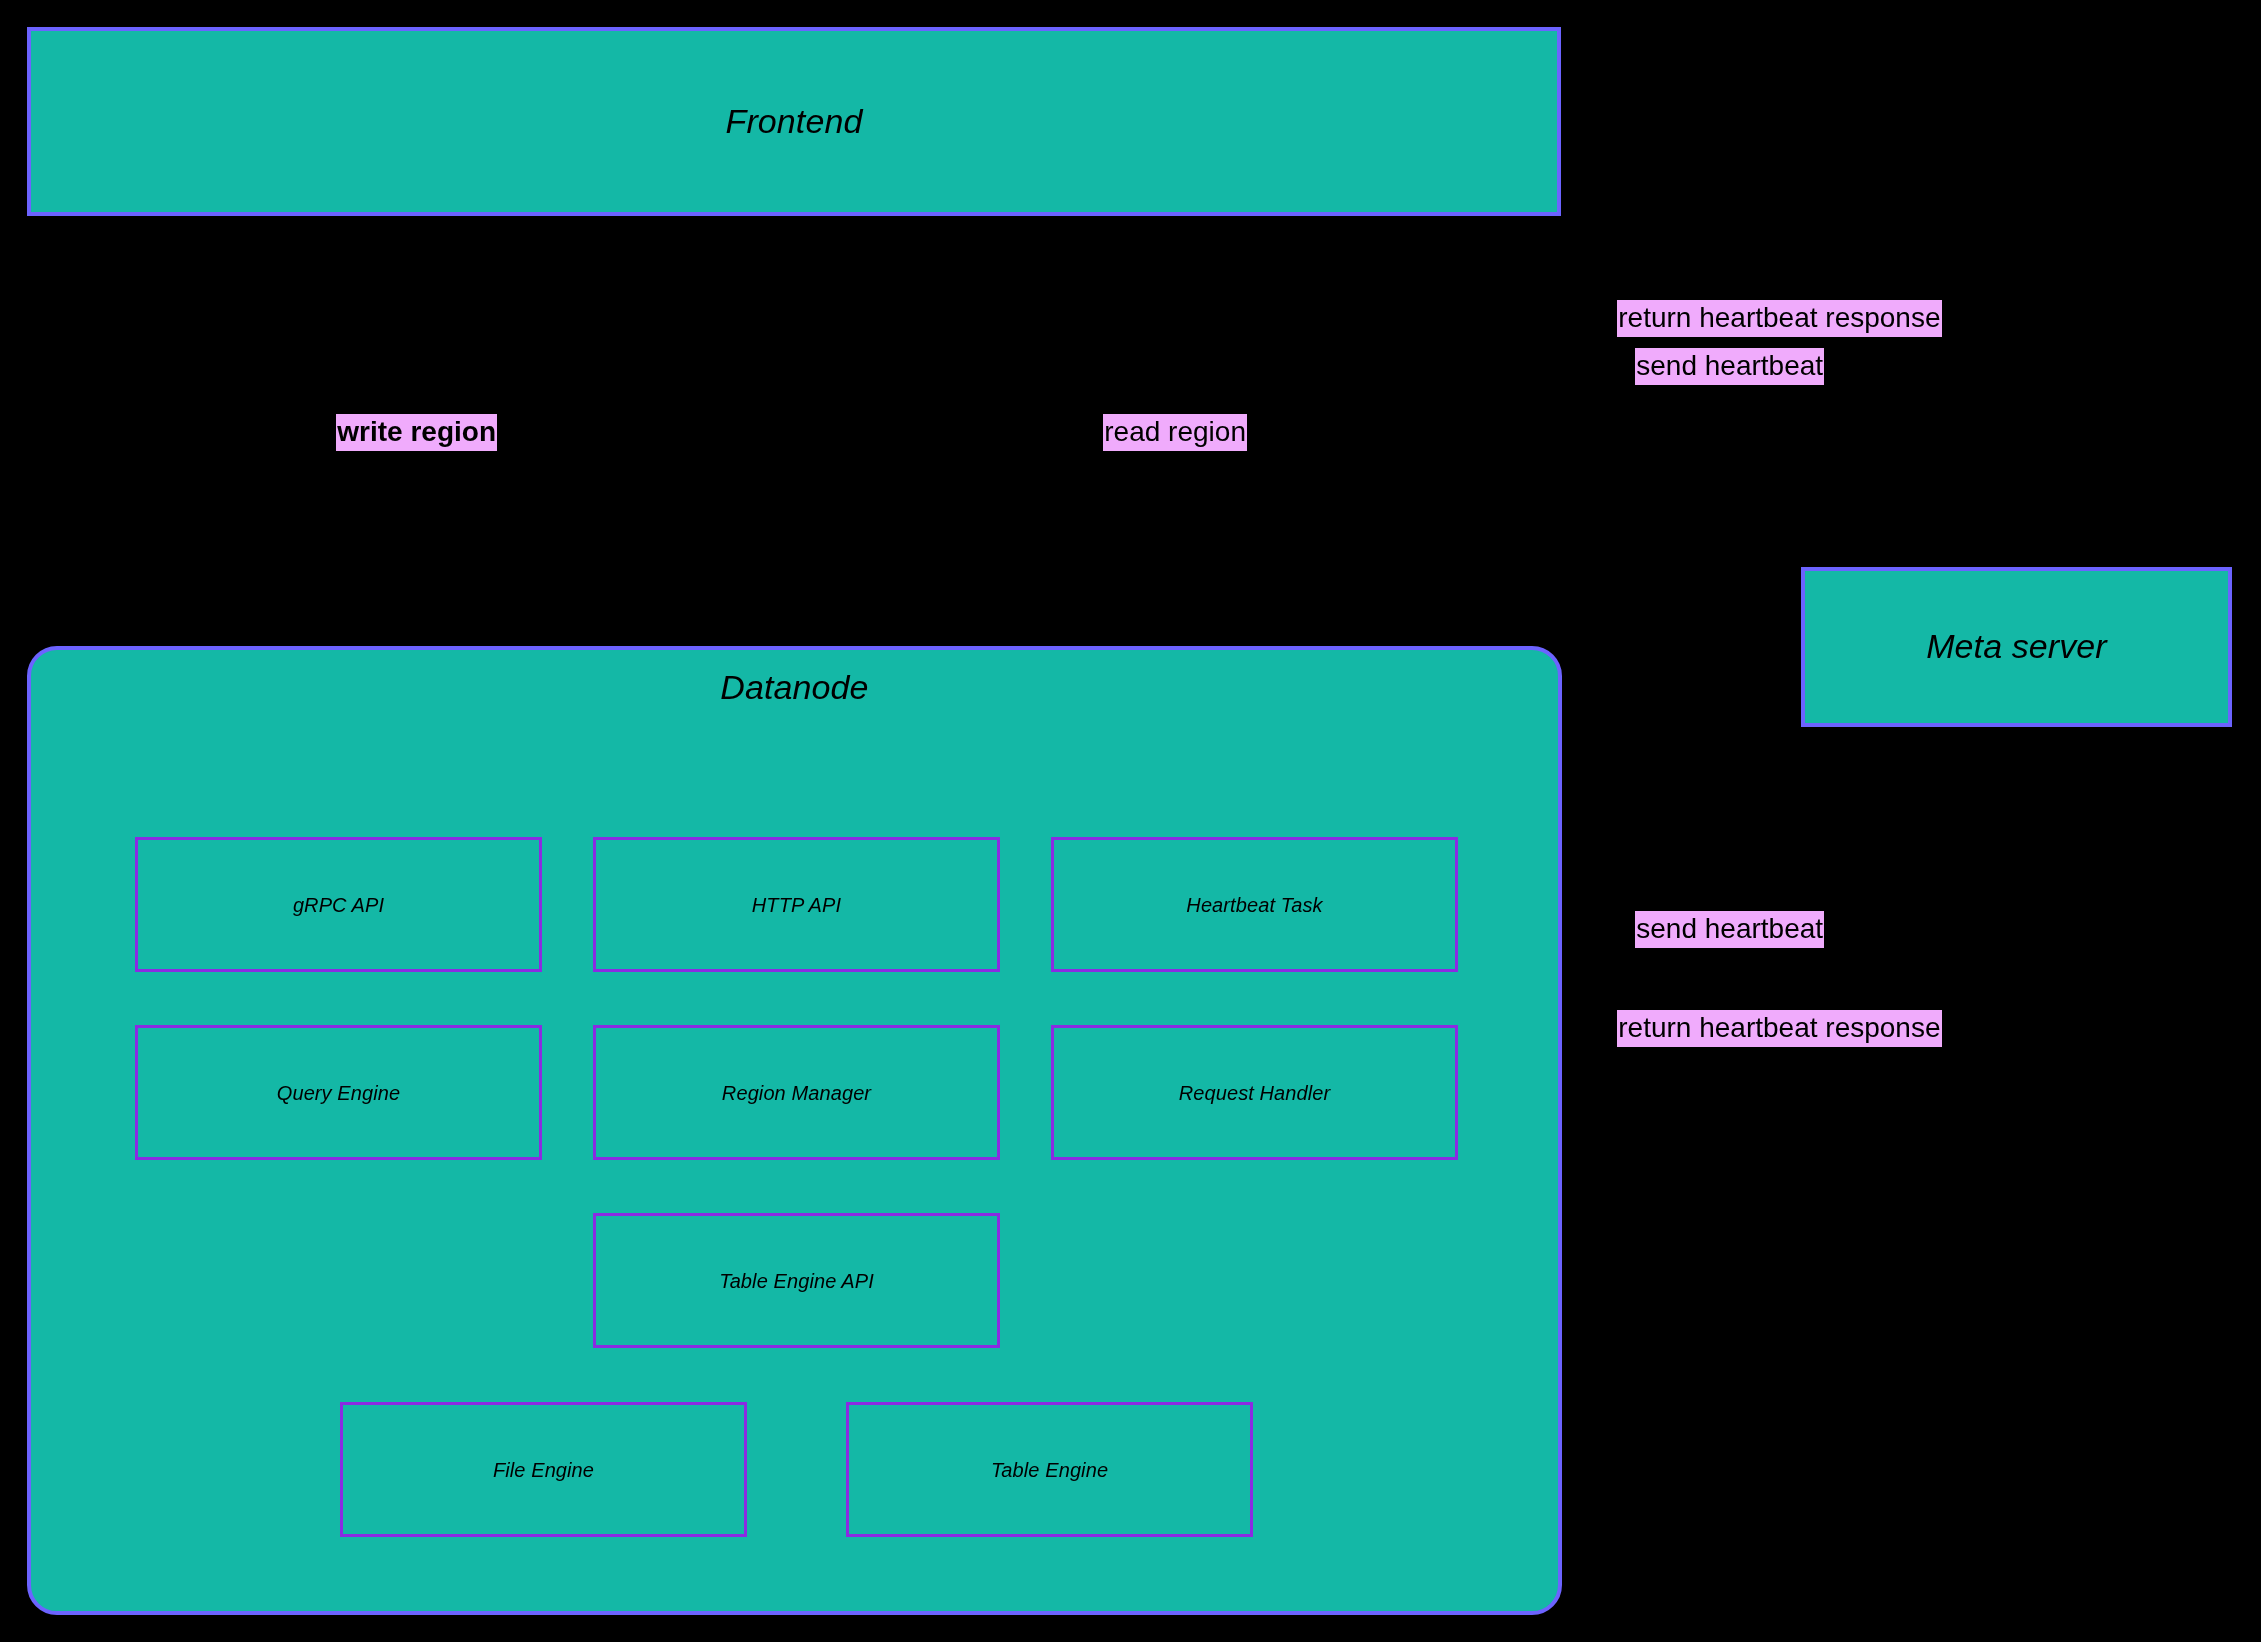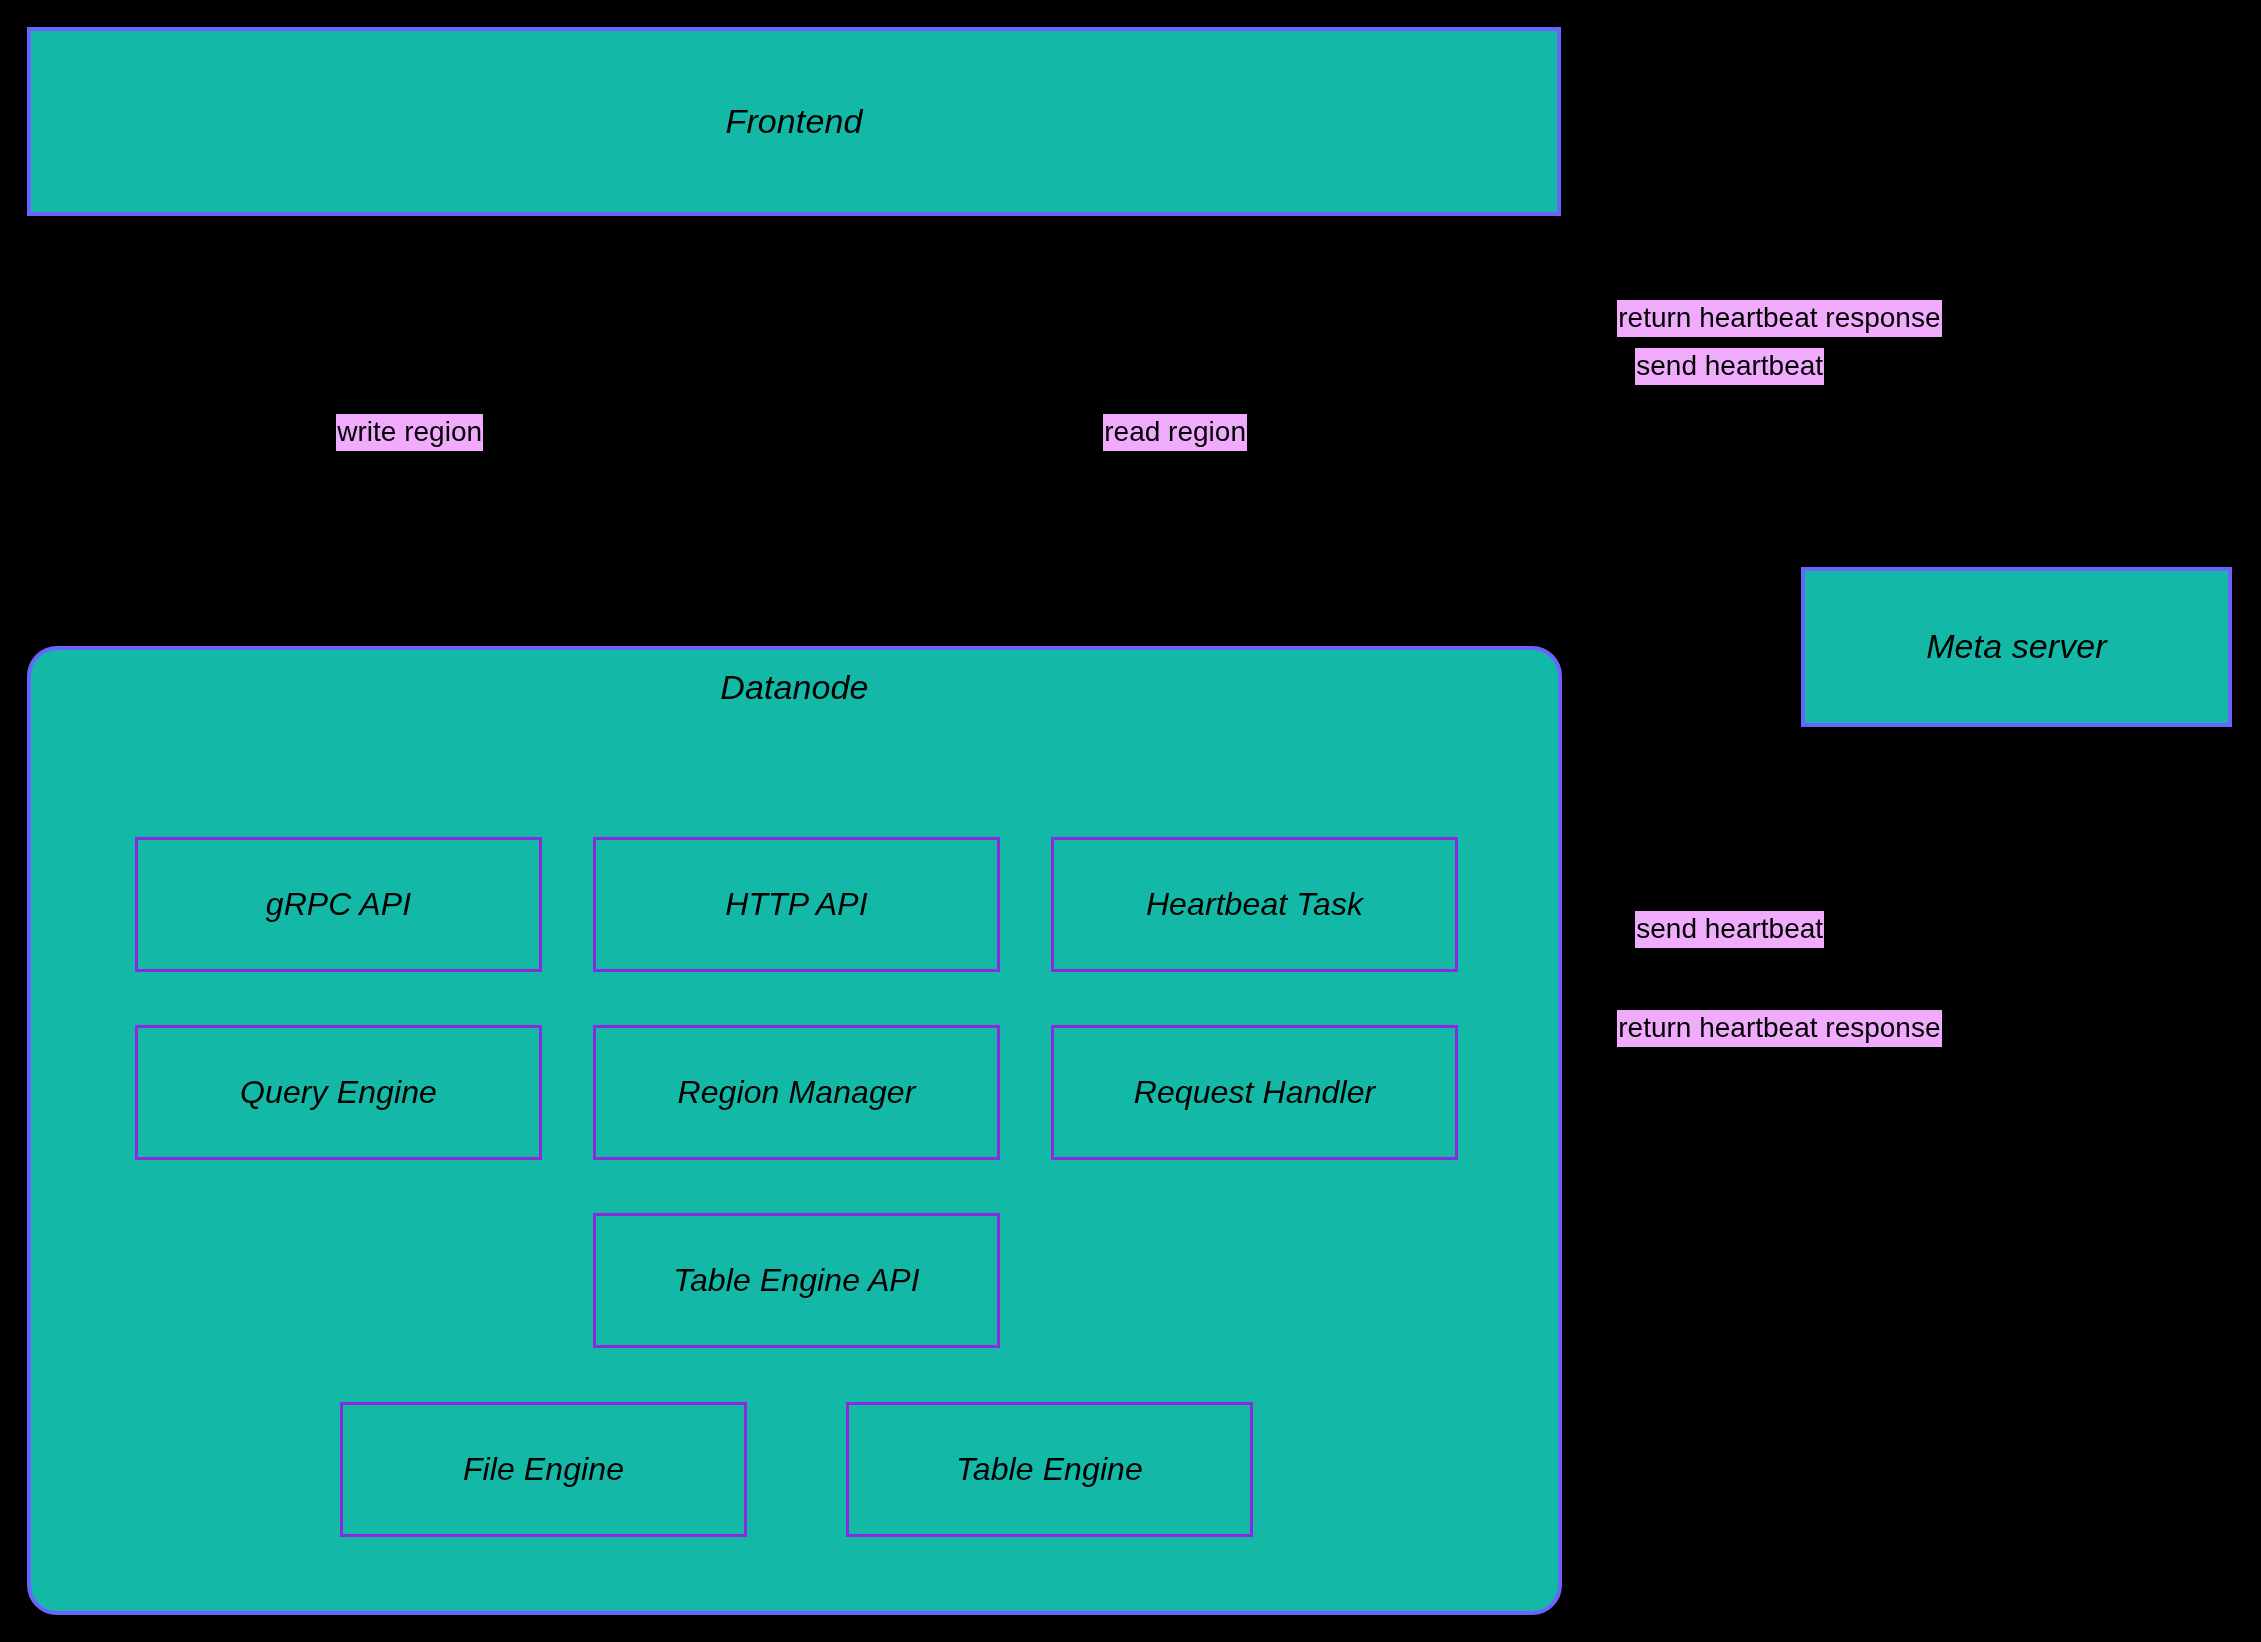--- a/index.html
+++ b/index.html
@@ -32,21 +32,21 @@
     border: 3.4px solid #8A2BE2;
   }
   .node-label {
     color: #000000;
     font-size: 34px;
     line-height: 1.1;
     text-align: center;
     white-space: nowrap;
     letter-spacing: 0.1px;
   }
-  .node-label-inner { font-size: 32px; }
+  .node-label-inner { font-size: 20px; }
   
   .node-titled {
     align-items: flex-start;
     justify-content: center;
   }
   .node-titled > .node-label { margin-top: 19px; }
   .edge-label {
     position: absolute;
     background: #f0abfc;
     color: #000000;
@@ -127,21 +127,21 @@
     </div>
 
     <div class="node node-inner" style="left:309px; top:752px; width:407px; height:135px;">
       <span class="node-label node-label-inner">File Engine</span>
     </div>
     <div class="node node-inner" style="left:815px; top:752px; width:407px; height:135px;">
       <span class="node-label node-label-inner">Table Engine</span>
     </div>
   </div>
 
-  <div class="edge-label" style="left:336px; top:414px;">write region</div>
+  <div class="edge-label" style="left:336px; top:414px;font-weight:bold;">write region</div>
 
   <div class="edge-label" style="left:1103px; top:414px;">read region</div>
 
   <div class="edge-label" style="left:1617px; top:300px;">return heartbeat response</div>
 
   <div class="edge-label" style="left:1635px; top:348px;">send heartbeat</div>
 
   <div class="edge-label" style="left:1635px; top:911px;">send heartbeat</div>
 
   <div class="edge-label" style="left:1617px; top:1010px;">return heartbeat response</div>

